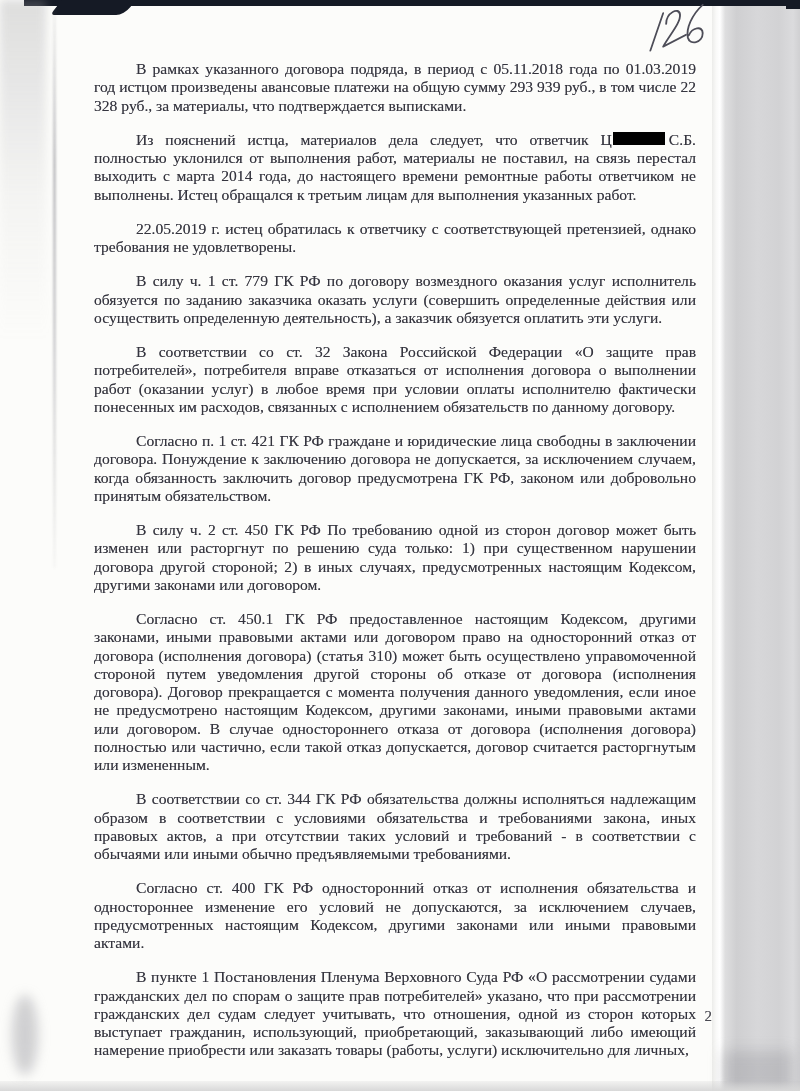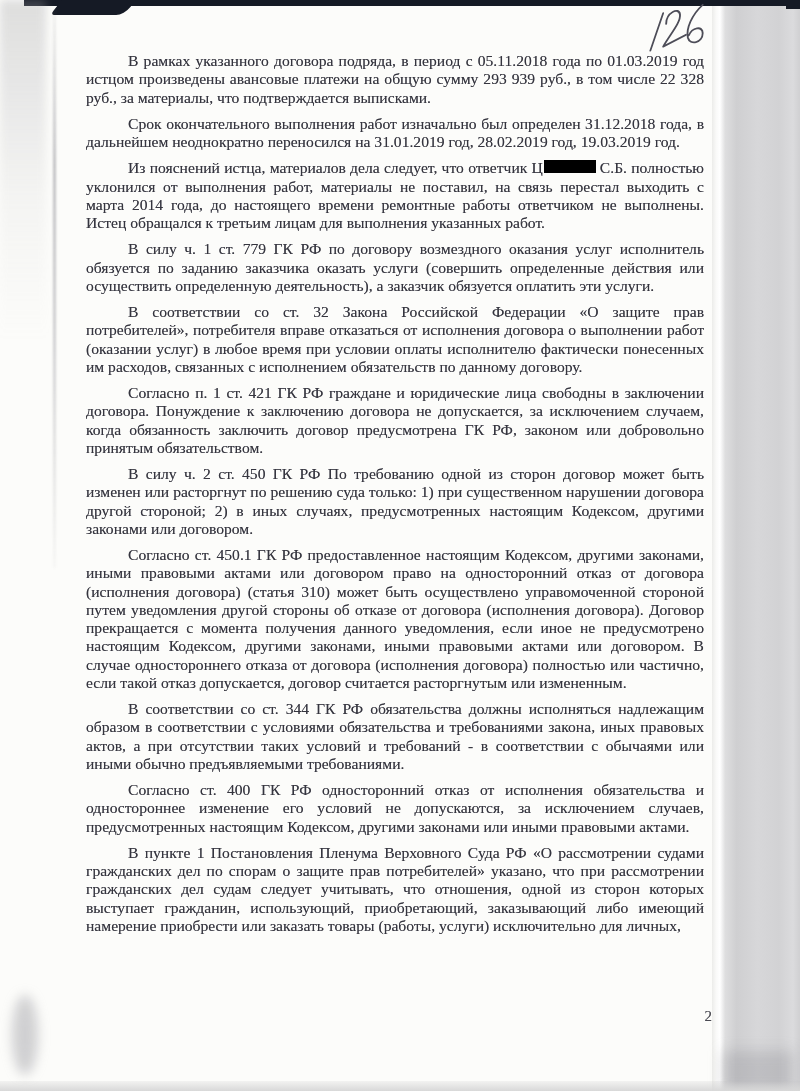--- a/index.html
+++ b/index.html
@@ -39,21 +39,21 @@
   
   .handwritten{position:absolute;left:640px;top:2px;width:76px;height:54px;
     transform:rotate(-9deg) skewX(-9deg);}
   .handwritten svg{width:100%;height:100%;}
   .handwritten path{fill:none;stroke:var(--pen);stroke-width:1.9;stroke-linecap:round;stroke-linejoin:round;}
 
   
   .content{position:absolute;left:78px;top:44px;width:634px;color:var(--text);
     font-size:15.6px;line-height:18.25px;text-align:justify;
     text-shadow:0 0 0.5px rgba(53,53,63,.55);}
-  .content p{text-indent:42px;margin:8px;}
+  .content p{text-indent:42px;margin:16px;}
   .redaction{display:inline-block;width:52px;height:13px;background:var(--redaction);
     vertical-align:baseline;margin:0 4px 0 1px;}
   .page-num{position:absolute;right:88px;top:1008px;color:#4a4a52;font-size:15px;
     text-shadow:0 0 0.5px rgba(74,74,82,.5);}
 </style>
 </head>
 <body>
 
 <div class="scan">
 
@@ -70,22 +70,22 @@
   <div class="handwritten" aria-label="" title="">
     <svg viewBox="0 0 76 54">
       <path d="M10 44 L23 9"></path>
       <path d="M26 20 C26 9 39 5 40 13 C41 21 30 31 23 42 L46 34"></path>
       <path d="M63 7 C52 15 46 28 48 37 C50 45 63 45 63 35 C63 27 52 28 49 35"></path>
     </svg>
   </div>
 
   <div class="content">
     <p><span>В рамках указанного договора подряда, в период с 05.11.2018 года по 01.03.2019 год истцом произведены авансовые платежи на общую сумму 293 939 руб., в том числе 22 328 руб., за материалы, что подтверждается выписками.</span></p>
-    <p><span>Срок окончательного выполнения работ изначально был определен 31.12.2018 года, в дальнейшем неоднократно переносился на 31.01.2019 год, 28.02.2019 год, 19.03.2019 год.</span></p>
     <p><span>Из пояснений истца, материалов дела следует, что ответчик Ц</span><span class="redaction"></span><span>С.Б. полностью уклонился от выполнения работ, материалы не поставил, на связь перестал выходить с марта 2014 года, до настоящего времени ремонтные работы ответчиком не выполнены. Истец обращался к третьим лицам для выполнения указанных работ.</span></p>
+    <p><span>22.05.2019 г. истец обратилась к ответчику с соответствующей претензией, однако требования не удовлетворены.</span></p>
     <p><span>В силу ч. 1 ст. 779 ГК РФ по договору возмездного оказания услуг исполнитель обязуется по заданию заказчика оказать услуги (совершить определенные действия или осуществить определенную деятельность), а заказчик обязуется оплатить эти услуги.</span></p>
     <p><span>В соответствии со ст. 32 Закона Российской Федерации «О защите прав потребителей», потребителя вправе отказаться от исполнения договора о выполнении работ (оказании услуг) в любое время при условии оплаты исполнителю фактически понесенных им расходов, связанных с исполнением обязательств по данному договору.</span></p>
     <p><span>Согласно п. 1 ст. 421 ГК РФ граждане и юридические лица свободны в заключении договора. Понуждение к заключению договора не допускается, за исключением случаем, когда обязанность заключить договор предусмотрена ГК РФ, законом или добровольно принятым обязательством.</span></p>
     <p><span>В силу ч. 2 ст. 450 ГК РФ По требованию одной из сторон договор может быть изменен или расторгнут по решению суда только: 1) при существенном нарушении договора другой стороной; 2) в иных случаях, предусмотренных настоящим Кодексом, другими законами или договором.</span></p>
     <p><span>Согласно ст. 450.1 ГК РФ предоставленное настоящим Кодексом, другими законами, иными правовыми актами или договором право на односторонний отказ от договора (исполнения договора) (статья 310) может быть осуществлено управомоченной стороной путем уведомления другой стороны об отказе от договора (исполнения договора). Договор прекращается с момента получения данного уведомления, если иное не предусмотрено настоящим Кодексом, другими законами, иными правовыми актами или договором. В случае одностороннего отказа от договора (исполнения договора) полностью или частично, если такой отказ допускается, договор считается расторгнутым или измененным.</span></p>
     <p><span>В соответствии со ст. 344 ГК РФ обязательства должны исполняться надлежащим образом в соответствии с условиями обязательства и требованиями закона, иных правовых актов, а при отсутствии таких условий и требований - в соответствии с обычаями или иными обычно предъявляемыми требованиями.</span></p>
     <p><span>Согласно ст. 400 ГК РФ односторонний отказ от исполнения обязательства и одностороннее изменение его условий не допускаются, за исключением случаев, предусмотренных настоящим Кодексом, другими законами или иными правовыми актами.</span></p>
     <p><span>В пункте 1 Постановления Пленума Верховного Суда РФ «О рассмотрении судами гражданских дел по спорам о защите прав потребителей» указано, что при рассмотрении гражданских дел судам следует учитывать, что отношения, одной из сторон которых выступает гражданин, использующий, приобретающий, заказывающий либо имеющий намерение приобрести или заказать товары (работы, услуги) исключительно для личных,</span></p>
   </div>
 

